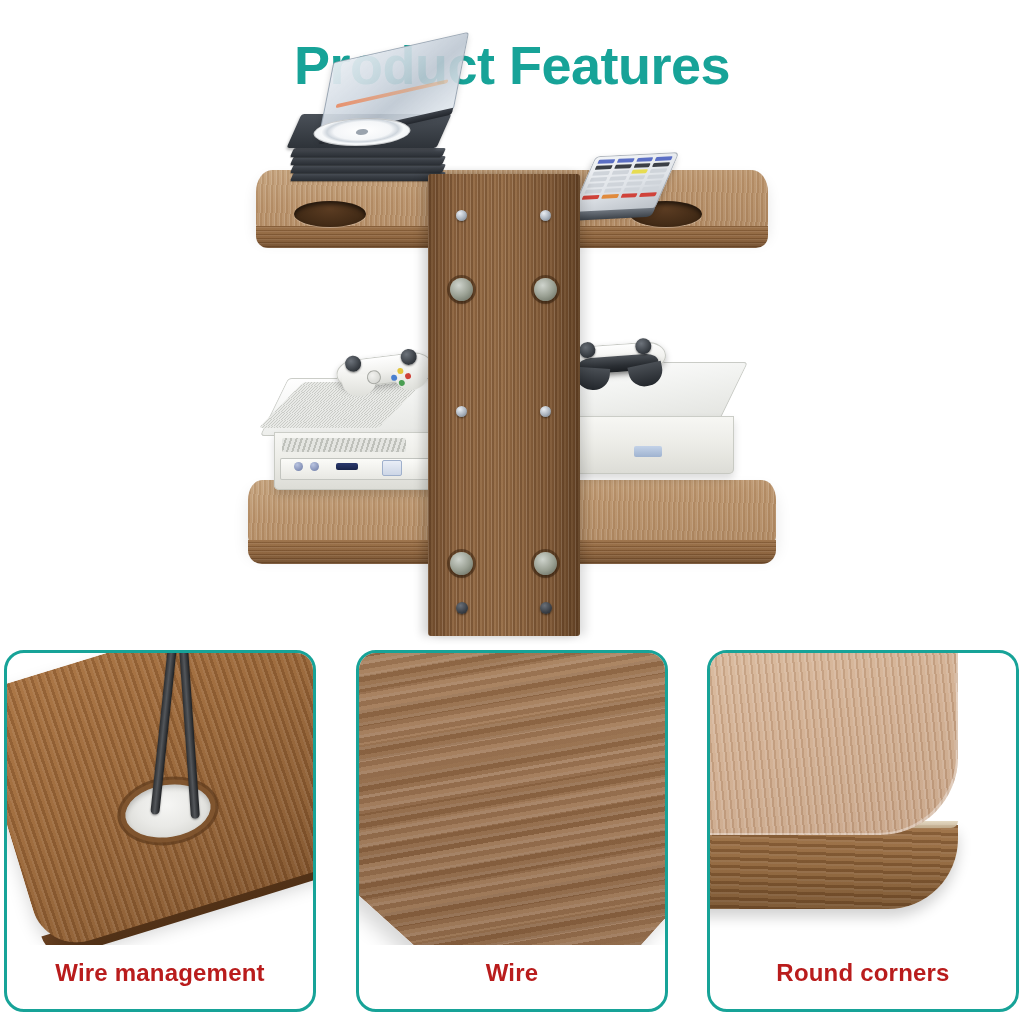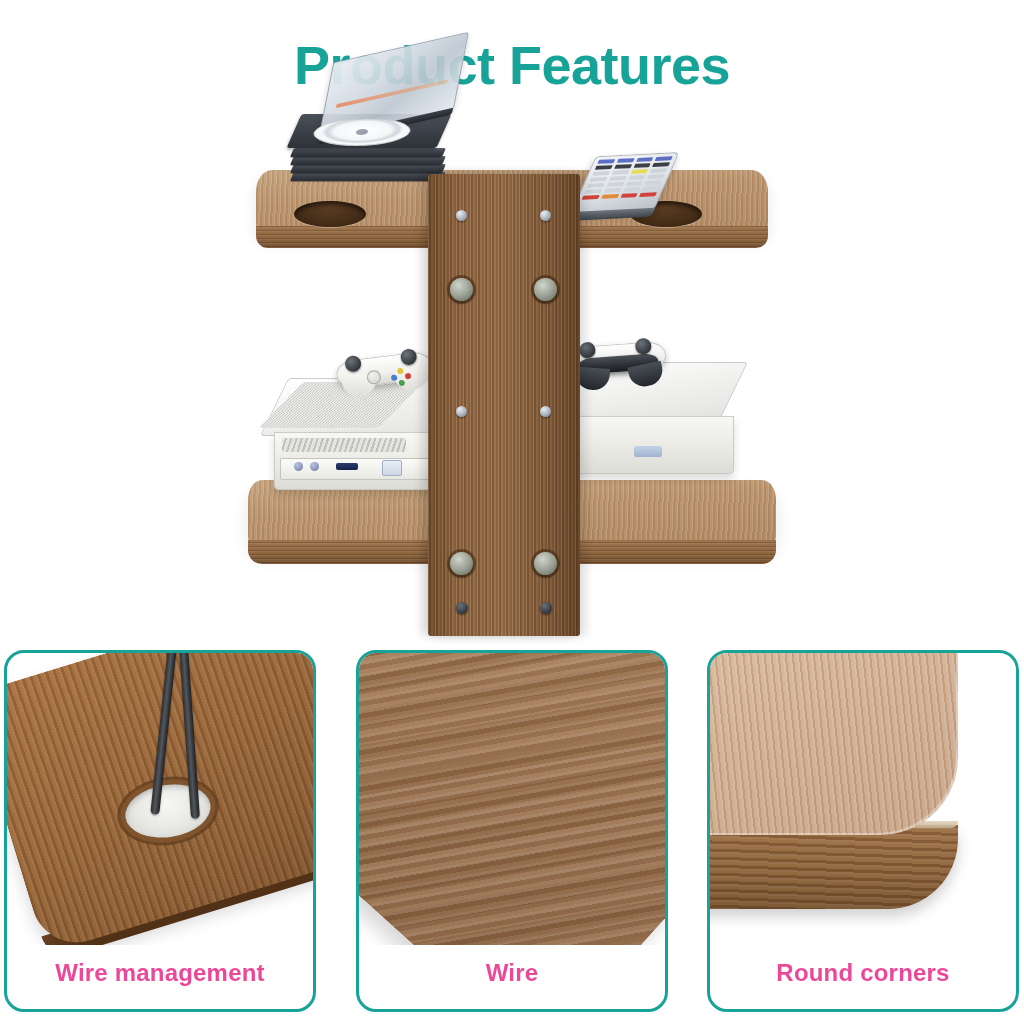--- a/index.html
+++ b/index.html
@@ -469,21 +469,21 @@
     width: 100%;
     height: 292px;
     overflow: hidden;
   }
   .panel-label {
     position: absolute;
     left: 0;
     bottom: 22px;
     width: 100%;
     text-align: center;
-    color: #ec4899;
+    color: #b91c1c;
     font-size: 24px;
     font-weight: bold;
     letter-spacing: 0.2px;
   }
 
   
   .wm-board {
     position: absolute;
     left: -8px;
     top: -16px;

